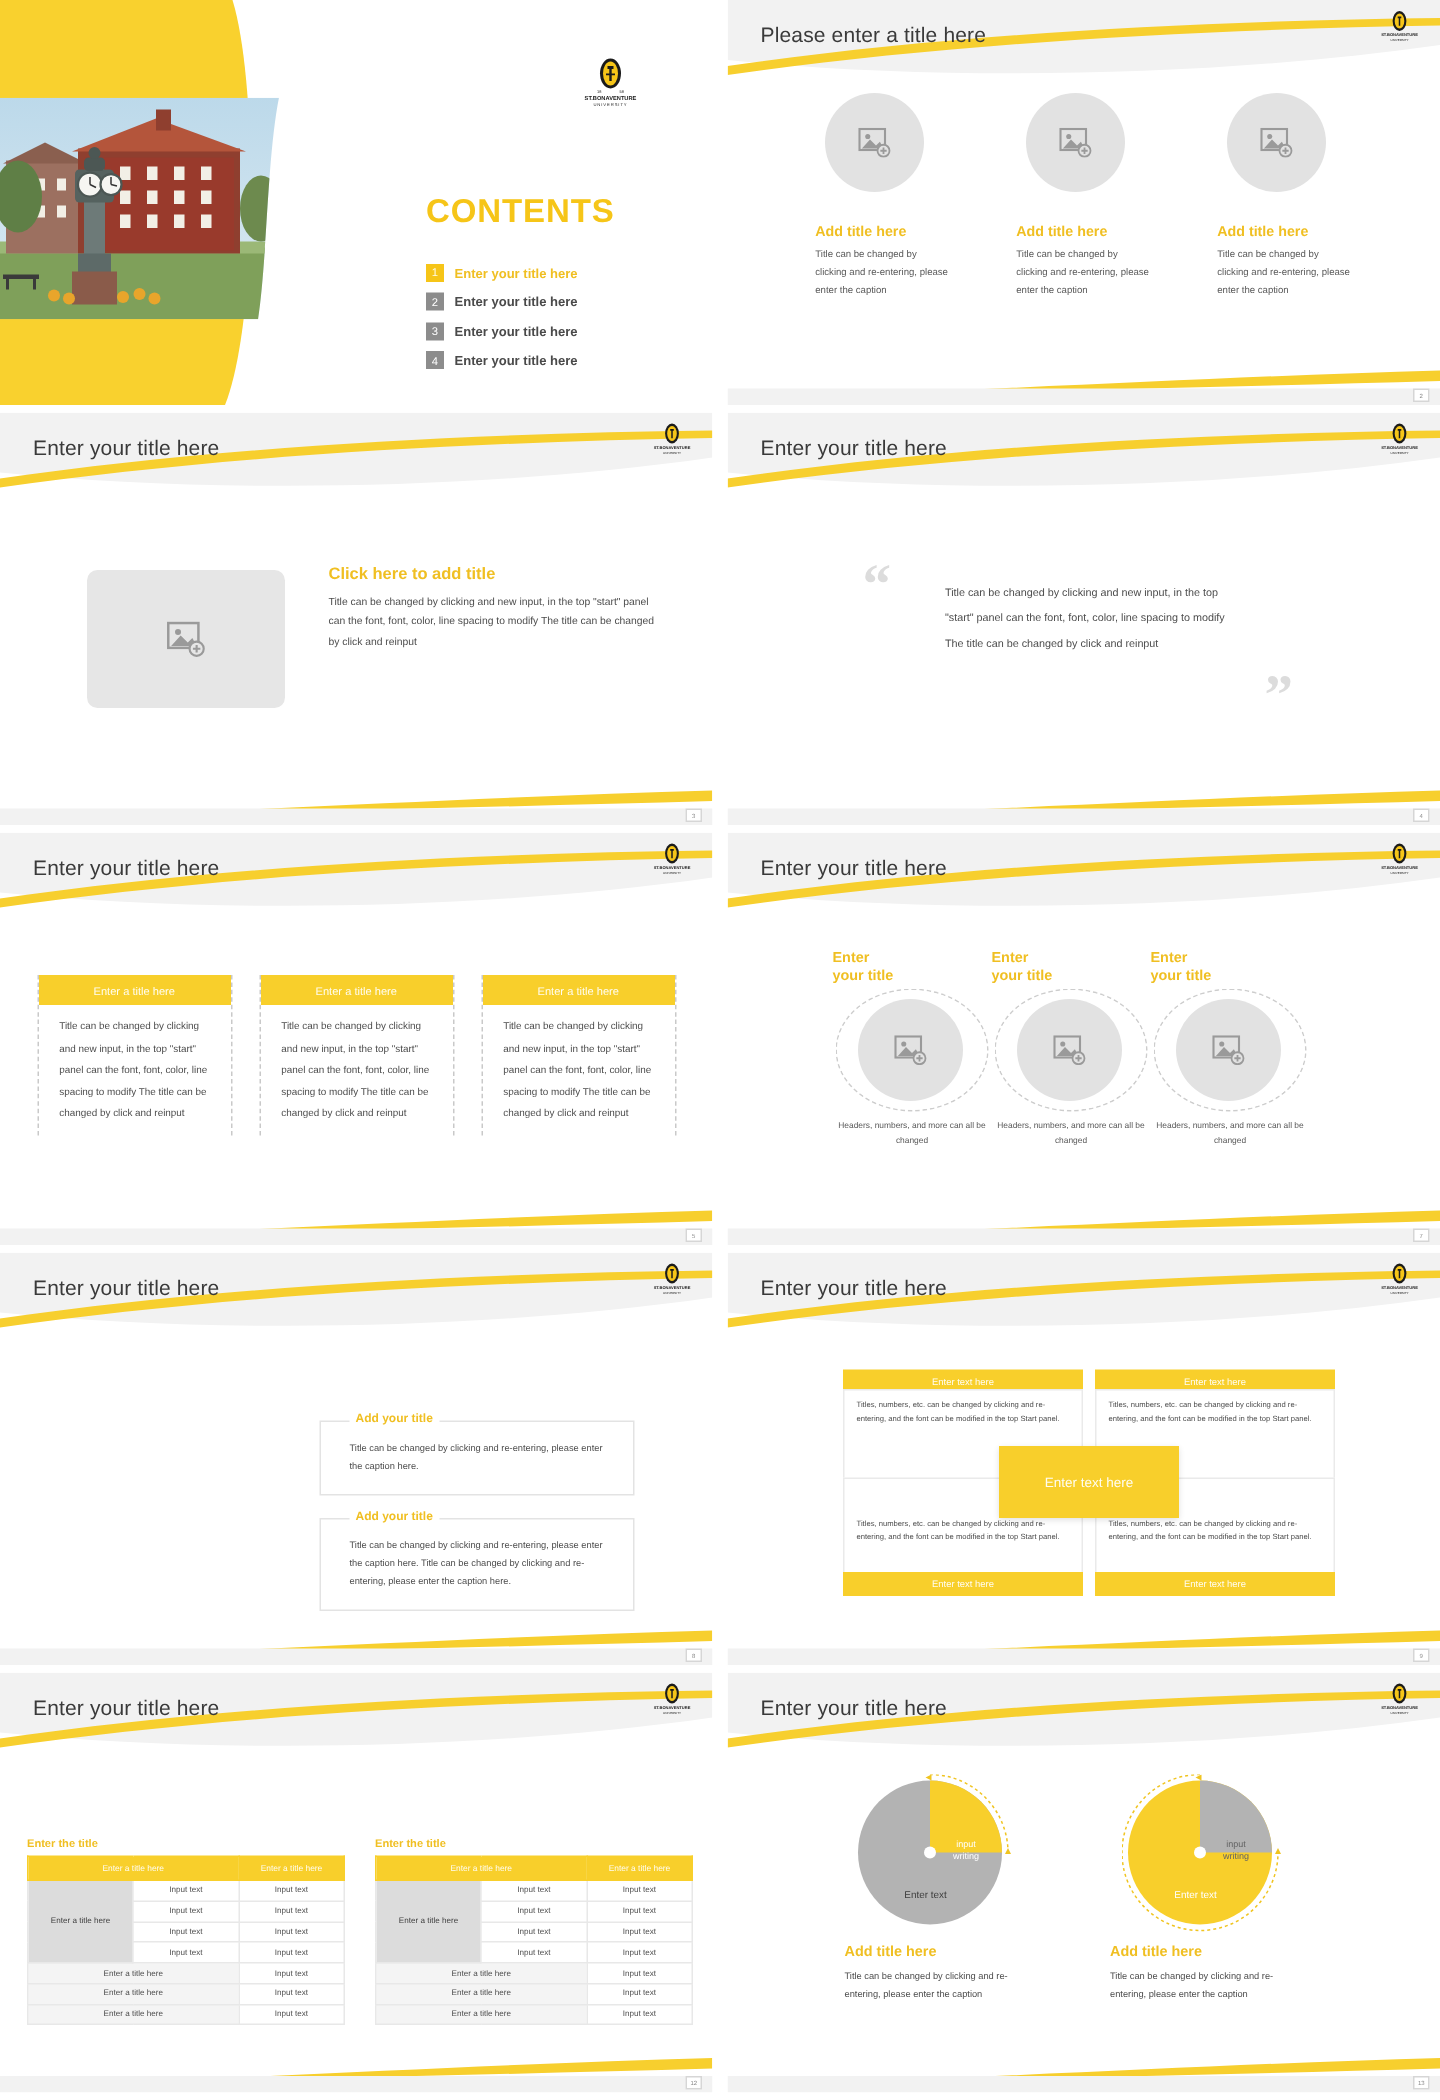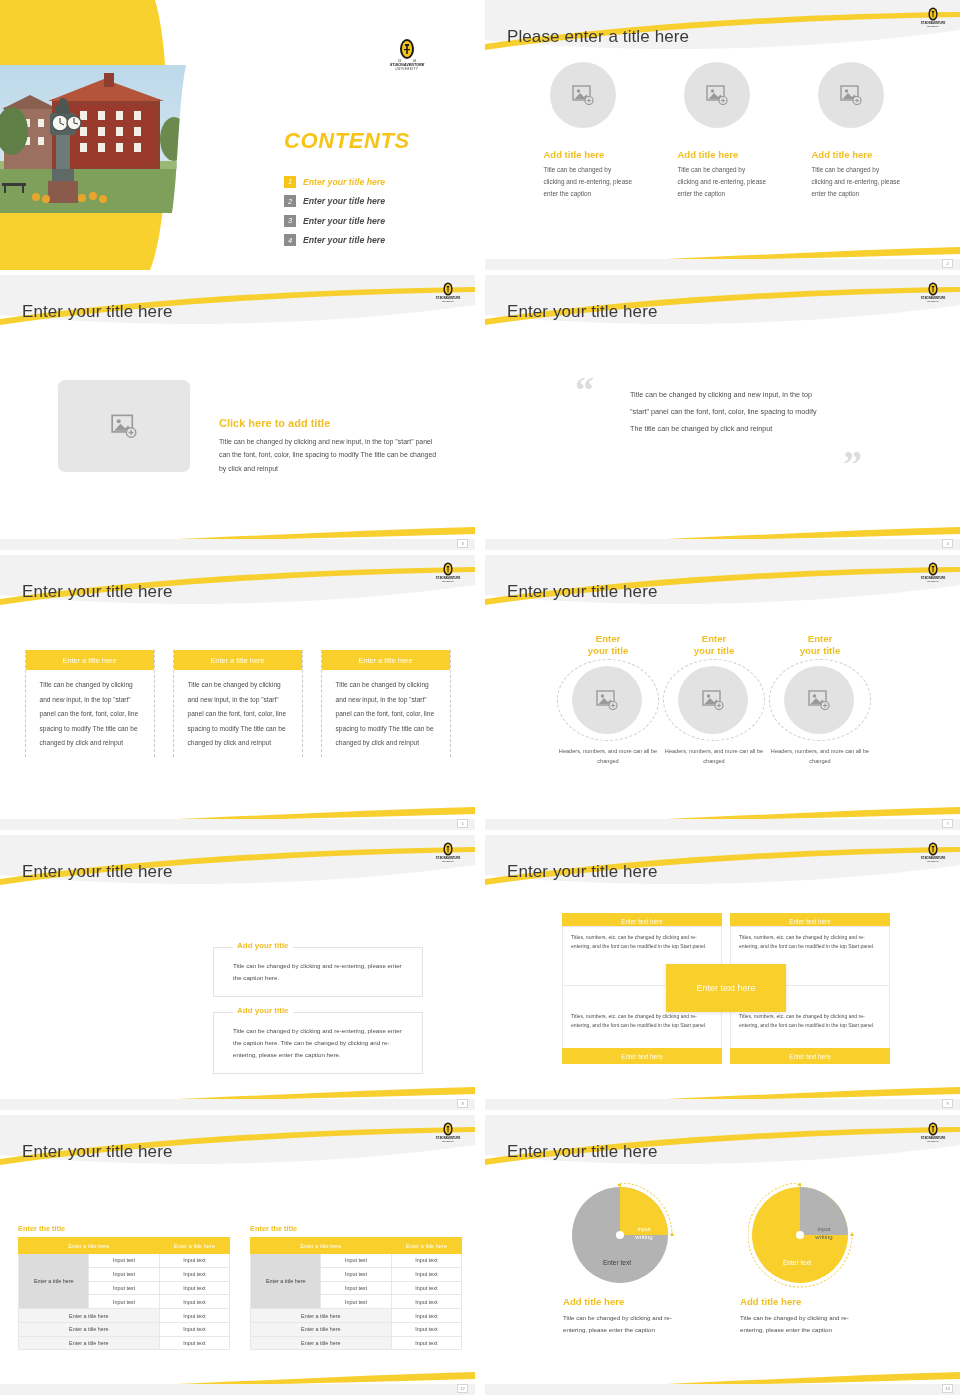--- a/index.html
+++ b/index.html
@@ -9,33 +9,33 @@
     font-family:"Liberation Sans", sans-serif;
     overflow:hidden;
   }
   .deck { display:grid; grid-template-columns:475px 475px; column-gap:10px; row-gap:5px;
           padding:0; width:960px; }
   .slide { position:relative; width:475px; height:270px; background:#ffffff; overflow:hidden; }
   .slide.r2 { height:275px; }
   .slide.r5 { height:280px; }
   .hdr-curve { position:absolute; left:0; top:0; width:100%; height:58px; overflow:hidden; }
   .hdr-curve svg { display:block; width:100%; height:58px; }
-  .slide-title { position:absolute; left:22px; top:27px; font-size:17px; color:#3a3a3a;
+  .slide-title { position:absolute; left:22px; top:15px; font-size:14px; color:#3a3a3a;
                  letter-spacing:.1px; z-index:5; }
   .logo { position:absolute; right:14px; top:7px; width:26px; height:22px; z-index:5; }
   .logo svg { display:block; }
   .btm-accent { position:absolute; right:0; bottom:8px; width:72%; height:16px; overflow:hidden; }
   .btm-accent svg { display:block; width:100%; height:16px; }
   .pg { position:absolute; right:7px; bottom:2px; width:11px; height:9px;
         border:1px solid #d6d6d6; background:#fff; font-size:4px; color:#8a8a8a;
         display:flex; align-items:center; justify-content:center; line-height:1; }
   .footer-band { position:absolute; left:0; bottom:0; width:100%; height:11px; background:#f2f2f2; }
 
   
-  .cover { background:#ffffff;font-style:italic; }
+  .cover { background:#ffffff; }
   .cover-yellow { position:absolute; left:0; top:0; width:170px; height:270px; overflow:hidden; }
   .cover-yellow svg { display:block; }
   .cover-photo { position:absolute; left:0; top:65px; width:186px; height:148px; overflow:hidden; }
   .cover-photo svg { display:block; }
   .cover-logo { position:absolute; left:388px; top:38px; width:38px; height:34px; }
   .contents-title { position:absolute; left:284px; top:128px; font-size:22px; font-weight:bold;
                     color:#f6c518; letter-spacing:.6px; }
   .toc { position:absolute; left:284px; top:172px; width:180px; }
   .toc-row { display:flex; align-items:center; height:19.5px; }
   .toc-num { width:12px; height:12px; font-size:7.5px; display:flex; align-items:center;
@@ -53,34 +53,34 @@
   .circ3-col .circ { margin-left:6px; }
   .ph-ico { width:22px; height:20px; }
   .c3-title { margin-top:21px; font-size:9.5px; font-weight:bold; color:#f0bf22; }
   .c3-body { margin-top:4px; font-size:6.4px; color:#595959; line-height:1.85; }
 
   
   .img-box { position:absolute; left:58px; top:105px; width:132px; height:92px;
              background:#e6e6e6; border-radius:7px; display:flex; align-items:center;
              justify-content:center; }
   .s3-txt { position:absolute; left:219px; top:102px; width:220px; }
-  .s3-head { font-size:11px; font-weight:bold; color:#f0bf22;margin-top:40px; }
+  .s3-head { font-size:11px; font-weight:bold; color:#f0bf22; }
   .s3-body { margin-top:6px; font-size:6.9px; color:#4d4d4d; line-height:1.95; }
   .qm { position:absolute; font-size:38px; color:#dcdcdc; font-family:"Liberation Serif", serif;
         font-weight:bold; line-height:1; }
 
   
   .cards3 { position:absolute; left:0; top:95px; width:100%; display:flex;
             justify-content:center; gap:18px; }
   .card3 { width:130px; border-left:1px dashed #c9c9c9; border-right:1px dashed #c9c9c9; }
   .card3-cap { background:#f8cf2b; color:#fffdf2; font-size:7.4px; text-align:center;
                padding:5.5px 0; font-weight:normal; }
   .card3-body { font-size:6.6px; color:#4d4d4d; line-height:2.2; padding:8px 14px 6px 14px; }
   .dcirc-col { width:106px; position:relative; }
-  .dcirc-ttl { text-align:center; font-size:9.6px; font-weight:bold; color:#f0bf22;
+  .dcirc-ttl { text-align:left; font-size:9.6px; font-weight:bold; color:#f0bf22;
                line-height:1.25; height:26px; }
   .dcirc-ring { width:102px; height:82px; margin:0 auto; position:relative; }
   .dcirc-ring .ring { position:absolute; inset:0; border:1px dashed #cdcdcd; border-radius:50%; }
   .dcirc-ring .fill { position:absolute; left:15px; top:7px; width:70px; height:68px;
                       border-radius:50%; background:#e2e2e2; display:flex;
                       align-items:center; justify-content:center; }
   .dcirc-cap { text-align:center; font-size:5.6px; color:#5a5a5a; line-height:1.8; margin-top:5px; }
 
   
   .yt { position:absolute; left:68px; top:108px; width:130px; }

